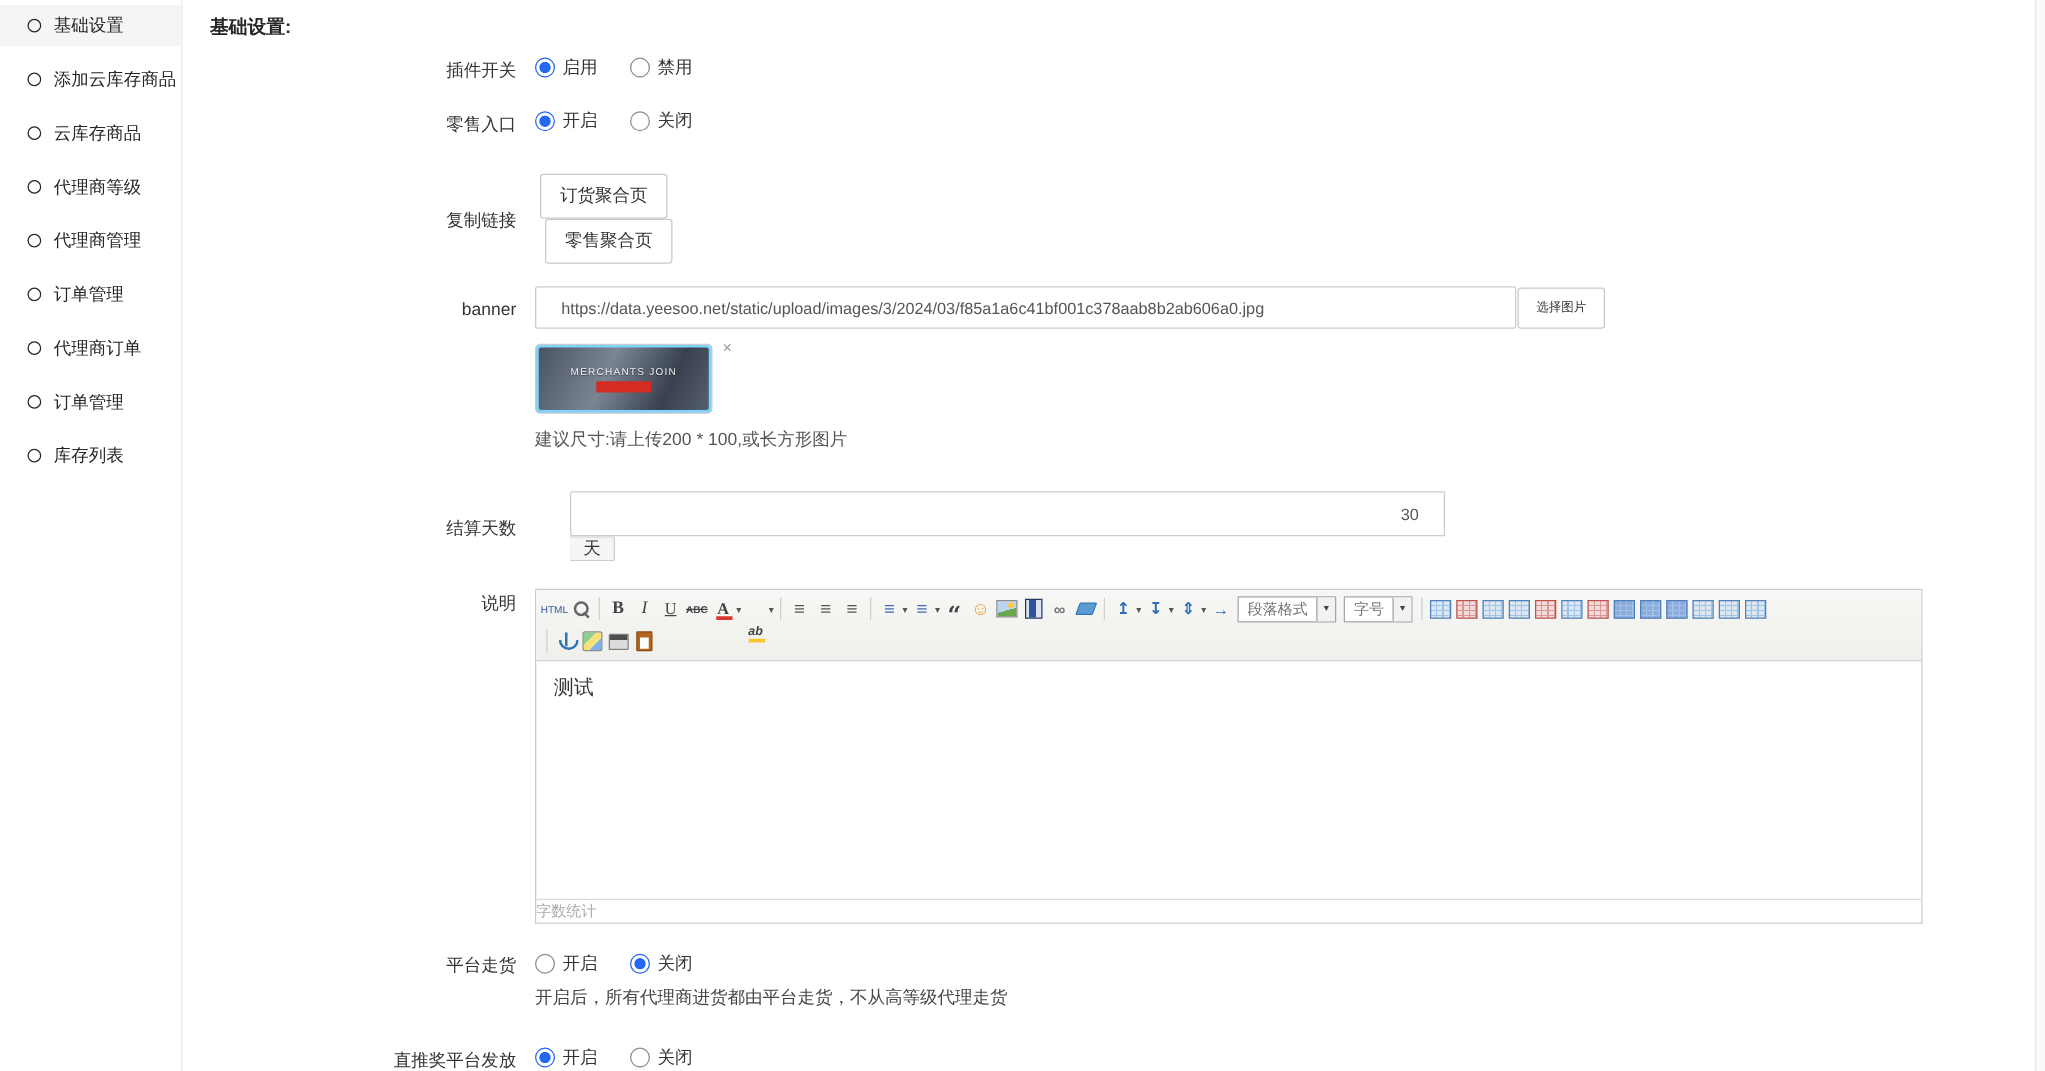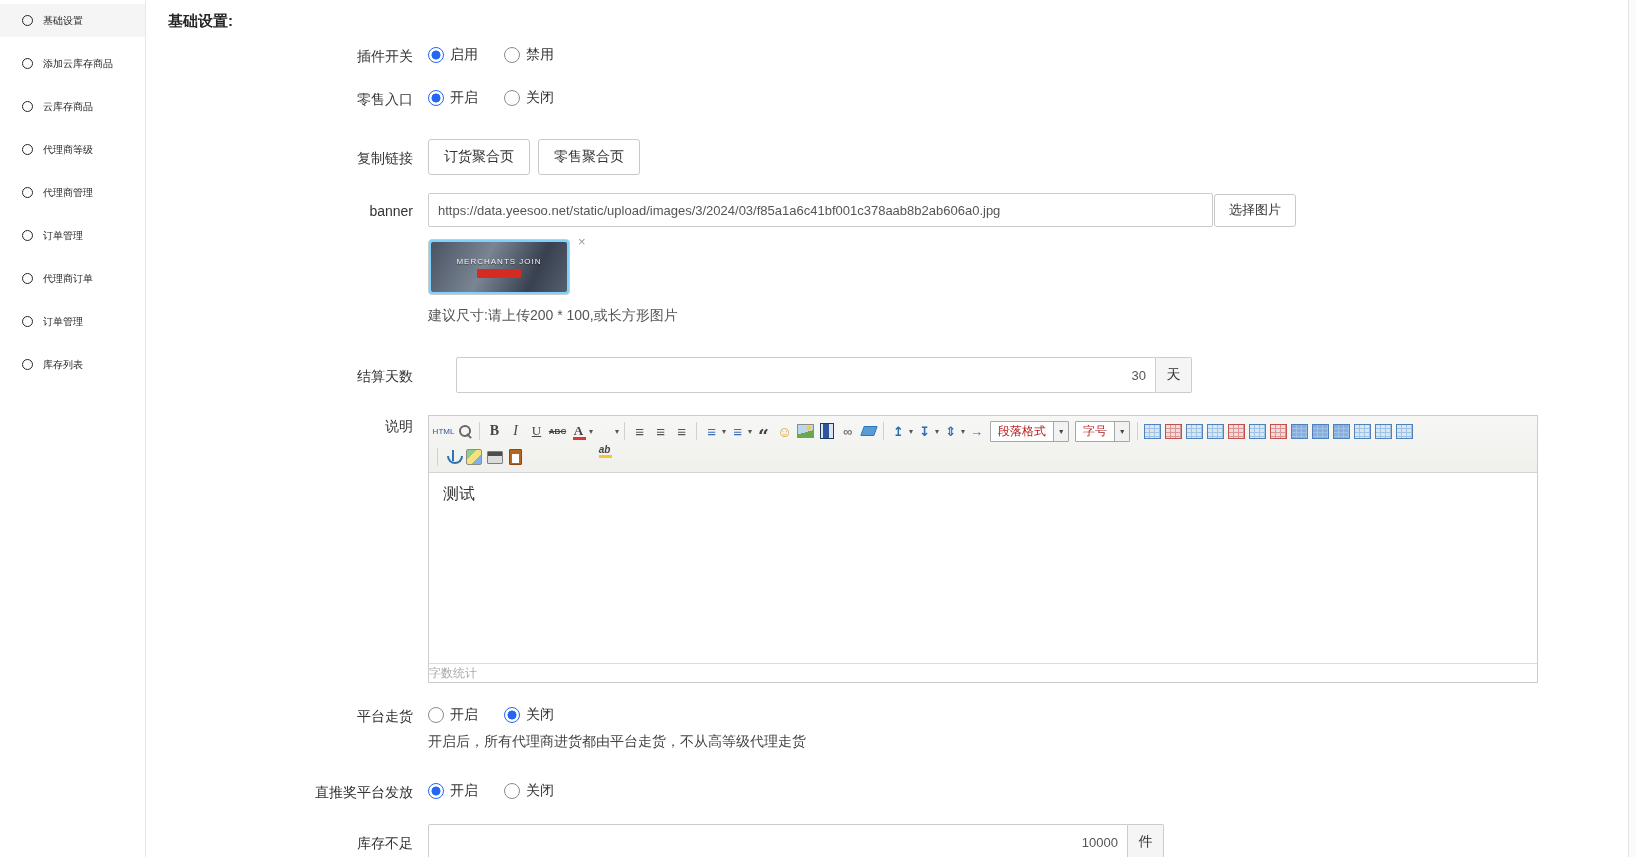--- a/index.html
+++ b/index.html
@@ -3,47 +3,47 @@
 <meta charset="utf-8">
 <style>
   * { margin:0; padding:0; box-sizing:border-box; }
   html,body { background:#fff; font-family:"Liberation Sans","DejaVu Sans",sans-serif; color:#333; }
   body { width:1636px; height:857px; overflow:hidden; position:relative; }
 
   .layout { display:flex; width:100%; height:100%; }
 
   
   .sidebar { width:146px; min-width:146px; border-right:1px solid #e8e8e8; background:#fff; padding-top:4px; }
-  .side-item { display:flex; align-items:center; gap:10px; height:33px; padding-left:22px; font-size:10px; color:#262626; cursor:pointer; margin-bottom:10px; }
+  .side-item { display:flex; align-items:center; gap:10px; height:33px; padding-left:22px; font-size:14px; color:#262626; cursor:pointer; margin-bottom:10px; }
   .side-item.active { background:#f5f5f5; }
   .circle-ic { width:11px; height:11px; border:1.6px solid #262626; border-radius:50%; flex:none; }
 
   
   .main { flex:1; padding:12px 0 0 22px; position:relative; }
   .page-title { font-size:15px; font-weight:bold; color:#262626; margin-bottom:14px; }
 
   .form-row { display:flex; align-items:flex-start; margin-bottom:22px; }
   .f-label { width:260px; min-width:260px; text-align:right; padding-right:15px; font-size:14px; color:#333; line-height:20px; padding-top:1px; }
-  .f-ctrl { display:flex; align-items:center; flex-wrap:wrap; }
+  .f-ctrl { display:flex; align-items:center; flex-wrap:wrap;flex-direction:column; }
 
   
   .radio-wrap { display:flex; align-items:center; gap:26px; height:20px; }
   .radio-opt { display:flex; align-items:center; gap:6px; font-size:14px; color:#333; cursor:pointer; }
   input[type=radio] { appearance:none; -webkit-appearance:none; width:16px; height:16px; border:1px solid #8c8c8c; border-radius:50%; background:#fff; cursor:pointer; }
   input[type=radio]:checked { border:1px solid #2468f2; background:radial-gradient(circle, #2468f2 0 4.2px, #fff 4.8px); }
 
   .btn { display:inline-block; background:#fff; border:1px solid #c9c9c9; border-radius:3px; padding:8px 15px; font-size:14px; color:#333; cursor:pointer; }
   .btn + .btn { margin-left:8px; }
 
-  .txt-input { height:34px; border:1px solid #ccc; border-radius:2px; padding:0 9px; font-size:13px; color:#555; font-family:"Liberation Sans","DejaVu Sans",sans-serif; }
+  .txt-input { height:34px; border:1px solid #ccc; border-radius:2px; padding:0 20px; font-size:13px; color:#555; font-family:"Liberation Sans","DejaVu Sans",sans-serif; }
   .input-group { display:flex; align-items:stretch; }
   .addon { width:36px; border:1px solid #ccc; border-left:none; background:#f5f5f5; display:flex; align-items:center; justify-content:center; font-size:14px; color:#333; border-radius:0 2px 2px 0; }
   .group-input { border-radius:2px 0 0 2px; width:700px; height:36px;text-align:right; }
 
-  .choose-btn { height:33px; margin-left:1px; border:1px solid #c9c9c9; background:#fff; border-radius:3px; padding:0 14px; font-size:13px; color:#333; cursor:pointer; }
+  .choose-btn { height:33px; margin-left:1px; border:1px solid #c9c9c9; background:#fff; border-radius:3px; padding:0 14px; font-size:10px; color:#333; cursor:pointer; }
 
   
   .thumb-line { position:relative; margin-top:12px; }
   .thumb-box { width:142px; height:56px; border:1px solid #ccc; border-radius:4px; padding:2px; background:#7dd3fc; }
   .thumb-img { width:100%; height:100%; border-radius:2px; background:linear-gradient(115deg,#4a5361 0%,#7a8594 40%,#394150 75%,#565f6d 100%); display:flex; flex-direction:column; align-items:center; justify-content:center; gap:3px; }
   .thumb-title { color:#f2f2f2; font-size:8px; letter-spacing:1px; text-shadow:0 1px 1px rgba(0,0,0,.5); }
   .thumb-badge { width:44px; height:9px; background:#d42b22; border-radius:1px; }
   .thumb-close { position:absolute; left:150px; top:-4px; color:#999; font-size:13px; cursor:pointer; line-height:1; }
   .hint { font-size:14px; color:#555; margin-top:12px; }
 
@@ -82,21 +82,21 @@
   .ic-anchor::after { content:""; position:absolute; bottom:3px; left:4px; width:12px; height:6px; border:2px solid #2e75b6; border-top:none; border-radius:0 0 8px 8px; }
   .ic-baidu-map::before { content:""; width:14px; height:14px; border:1px solid #8c8c8c; border-radius:2px; background:linear-gradient(135deg,#8ccf8c 0 35%,#f5e27a 35% 65%,#7fb2e8 65%); }
   .ic-print::before { content:""; width:14px; height:11px; background:linear-gradient(#4d4d4d 0 4px,#dcdcdc 4px); border:1px solid #7f7f7f; border-radius:1px; }
   .ic-paste::before { content:""; width:11px; height:14px; background:linear-gradient(#fff 0 0) 2px 4px/7px 9px no-repeat, #b5651d; border:1px solid #8c4a12; border-radius:1px; }
 
   .tgrid::before { content:""; width:15px; height:13px; border:1px solid #4f81bd; background-color:#dce6f1; background-image:repeating-linear-gradient(180deg, transparent 0 3px, #9dc3e6 3px 4px), repeating-linear-gradient(90deg, transparent 0 4px, #9dc3e6 4px 5px); }
   .tgrid-red::before { border-color:#c0504d; background-color:#f2dcdb; background-image:repeating-linear-gradient(180deg, transparent 0 3px, #d99694 3px 4px), repeating-linear-gradient(90deg, transparent 0 4px, #d99694 4px 5px); }
   .tgrid-solid::before { background-color:#8faadc; }
 
   .combo { display:inline-flex; align-items:center; height:21px; border:1px solid #a6a6a6; background:#fff; margin:0 3px; border-radius:1px; cursor:pointer; flex:none; }
-  .combo .txt { padding:0 7px; font-size:12px; color:#b91c1c; }
+  .combo .txt { padding:0 7px; font-size:12px; color:#737373; }
   .combo .arr { width:15px; height:100%; border-left:1px solid #a6a6a6; display:flex; align-items:center; justify-content:center; font-size:7px; color:#444; background:#f2f2f2; }
 
   .ed-body { height:190px; padding:11px 14px; font-size:16px; color:#333; cursor:text; }
   .ed-status { height:19px; border-top:1px solid #dcdcdc; display:flex; align-items:center; justify-content:flex-start; padding-right:6px; font-size:12px; color:#aaa; }
 
   
   .page-scrollbar { position:absolute; right:0; top:0; width:8px; height:100%; background:#fafafa; border-left:1px solid #e4e4e4; }
 
   .mb-sm { margin-bottom:18px; }
   .mb-lg { margin-bottom:30px; }

